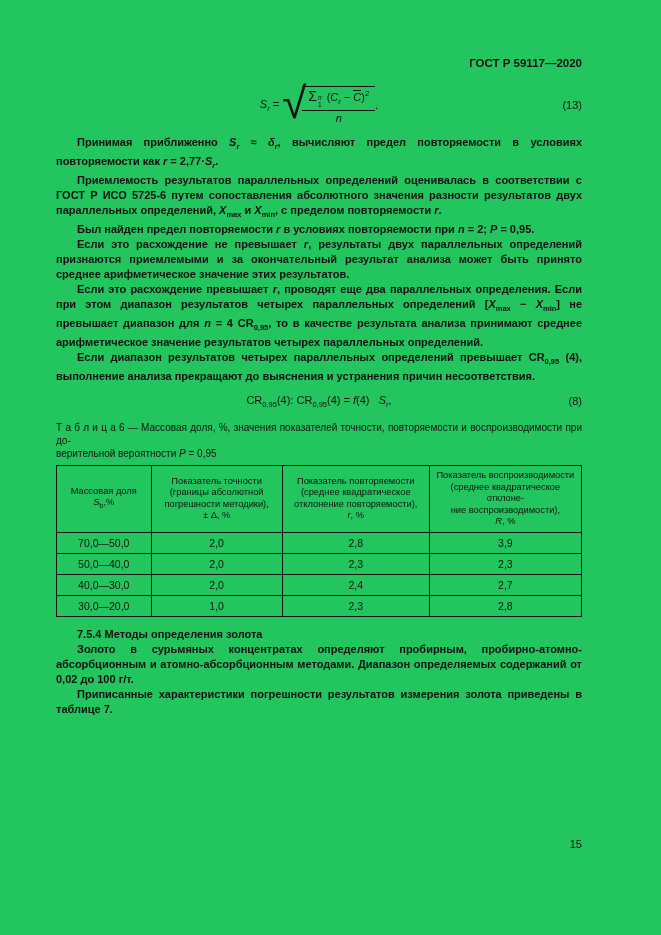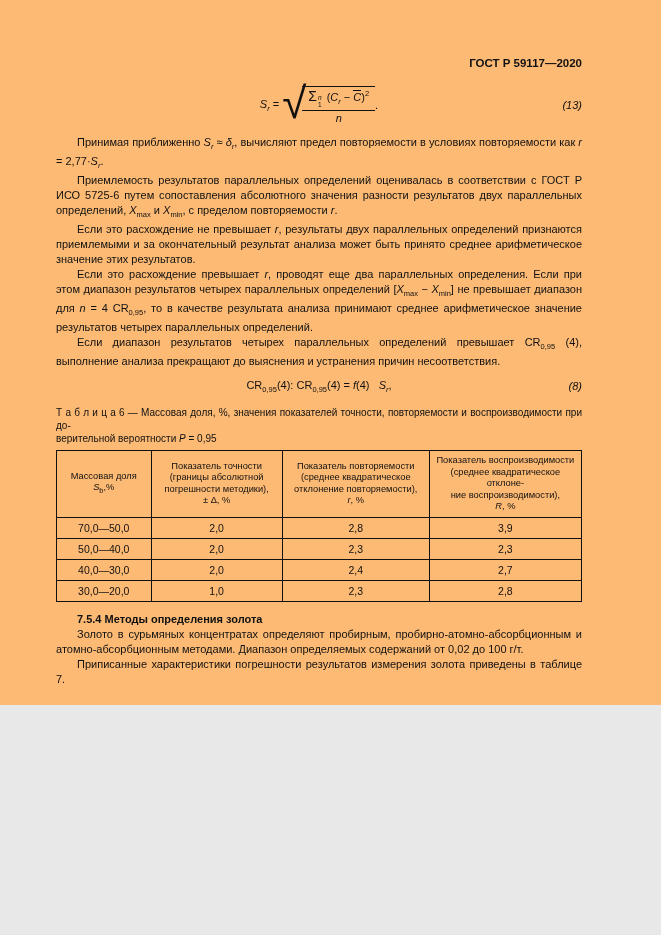--- a/index.html
+++ b/index.html
@@ -1,43 +1,43 @@
 <!DOCTYPE html>
 <html><head>
 <meta charset="utf-8">
 <style>
   html,body { margin:0; padding:0; background:#e8e8e8; }
   .page {
     position:relative;
-    width:661px; height:705px;
+    width:661px; height:935px;
     margin:0 auto;
-    background:#fdba74;
+    background:#22c55e;
     font-family:"Liberation Sans", sans-serif;
     color:#111;
     overflow:hidden;
   }
   .content { position:absolute; left:56px; top:57px; width:526px; }
 
   .doc-header { text-align:right; font-weight:bold; font-size:11.5px; line-height:13px; }
 
   
-  .para { margin:0; font-size:11px; line-height:15px; text-align:justify; text-indent:21px; }
+  .para { margin:0; font-size:11px; line-height:15px; text-align:justify; text-indent:21px;font-weight:bold; }
   .para.noindent { text-indent:0; }
   .para.mt { margin-top:8px; }
 
   
   .i { font-style:italic; }
   .sub { font-size:7.5px; vertical-align:-3px; }
   .isub { font-size:7.5px; vertical-align:-3px; font-style:italic; }
 
   
   .formula-block { position:relative; display:flex; justify-content:center; align-items:center; }
   .f13 { margin:12px 0 7px; min-height:46px; }
   .f14 { margin:7px 0 6px; min-height:20px;justify-content:center; }
-  .f-num { position:absolute; right:0; top:50%; transform:translateY(-50%); font-size:11px;font-style:italic; }
+  .f-num { position:absolute; right:0; top:50%; transform:translateY(-50%); font-size:11px; }
 
   .f13-body { display:inline-flex; align-items:center; font-size:11px; }
   .f13-body .lhs, .f13-body .tail { font-size:11px; }
   .radical { font-size:44px; line-height:1; font-weight:400; margin:0 -4px 0 3px; transform:translateY(-2px); }
   .frac { display:inline-flex; flex-direction:column; align-items:center; border-top:1.4px solid #111; font-size:11px; }
   .frac .num { display:inline-block; border-bottom:1px solid #111; padding:1px 6px 2px; white-space:nowrap; }
   .frac .den { padding-top:1px; }
   .sigma { font-size:14px; }
   .stack { display:inline-flex; flex-direction:column; align-items:center; font-size:6.5px; line-height:6.5px; margin:0 2px 0 1px; vertical-align:1px; }
   .fsub { font-size:7.5px; vertical-align:-3px; }
@@ -76,20 +76,21 @@
               </span><span> (</span><span class="i">C</span><span class="fsub i">r</span><span> − </span><span class="overbar i">C</span><span>)</span><span class="fsup">2</span></span>
           <span class="den i">n</span>
         </span>
         <span class="tail">.</span>
       </span>
       <span class="f-num">(13)</span>
     </div>
 
     <p class="para"><span>Принимая приближенно </span><span class="i">S</span><span class="isub">r</span><span> ≈ </span><span class="i">δ</span><span class="isub">r</span><span>, вычисляют предел повторяемости в условиях повторяемости как </span><span class="i">r</span><span> = 2,77·</span><span class="i">S</span><span class="isub">r</span><span>.</span></p>
     <p class="para"><span>Приемлемость результатов параллельных определений оценивалась в соответствии с ГОСТ Р ИСО 5725-6 путем сопоставления абсолютного значения разности результатов двух параллельных определений, </span><span class="i">X</span><span class="sub">max</span><span> и </span><span class="i">X</span><span class="sub">min</span><span>, с пределом повторяемости </span><span class="i">r</span><span>.</span></p>
+    <p class="para"><span>Был найден предел повторяемости </span><span class="i">r</span><span> в условиях повторяемости при </span><span class="i">n</span><span> = 2; </span><span class="i">P</span><span> = 0,95.</span></p>
     <p class="para"><span>Если это расхождение не превышает </span><span class="i">r</span><span>, результаты двух параллельных определений признаются приемлемыми и за окончательный результат анализа может быть принято среднее арифметическое значение этих результатов.</span></p>
     <p class="para"><span>Если это расхождение превышает </span><span class="i">r</span><span>, проводят еще два параллельных определения. Если при этом диапазон результатов четырех параллельных определений [</span><span class="i">X</span><span class="sub">max</span><span> − </span><span class="i">X</span><span class="sub">min</span><span>] не превышает диапазон для </span><span class="i">n</span><span> = 4 CR</span><span class="sub">0,95</span><span>, то в качестве результата анализа принимают среднее арифметическое значение результатов четырех параллельных определений.</span></p>
     <p class="para"><span>Если диапазон результатов четырех параллельных определений превышает CR</span><span class="sub">0,95</span><span> (4), выполнение анализа прекращают до выяснения и устранения причин несоответствия.</span></p>
 
     <div class="formula-block f14">
       <span class="f14-body"><span>CR</span><span class="sub">0,95</span><span>(4): CR</span><span class="sub">0,95</span><span>(4) = </span><span class="i">f</span><span>(4)</span><span>   </span><span class="i">S</span><span class="isub">r</span><span>,</span></span>
       <span class="f-num">(8)</span>
     </div>
 
 

